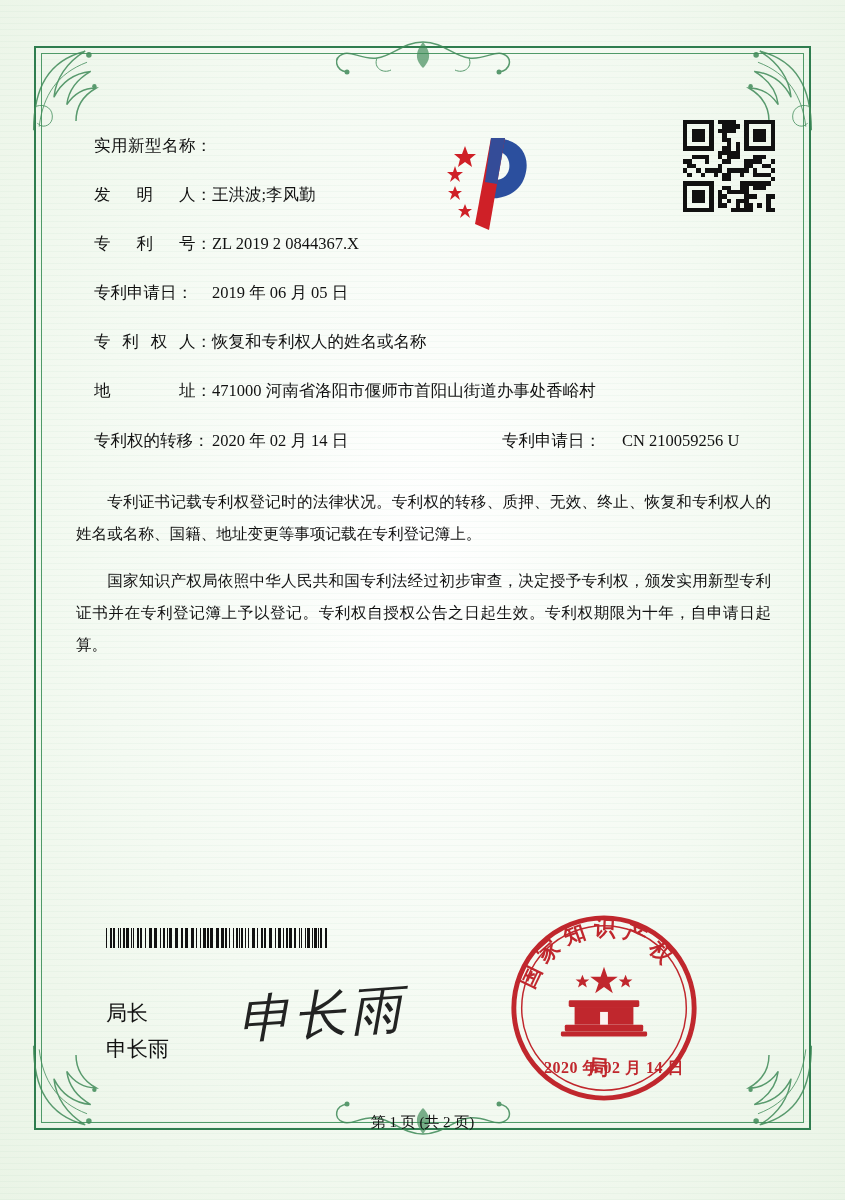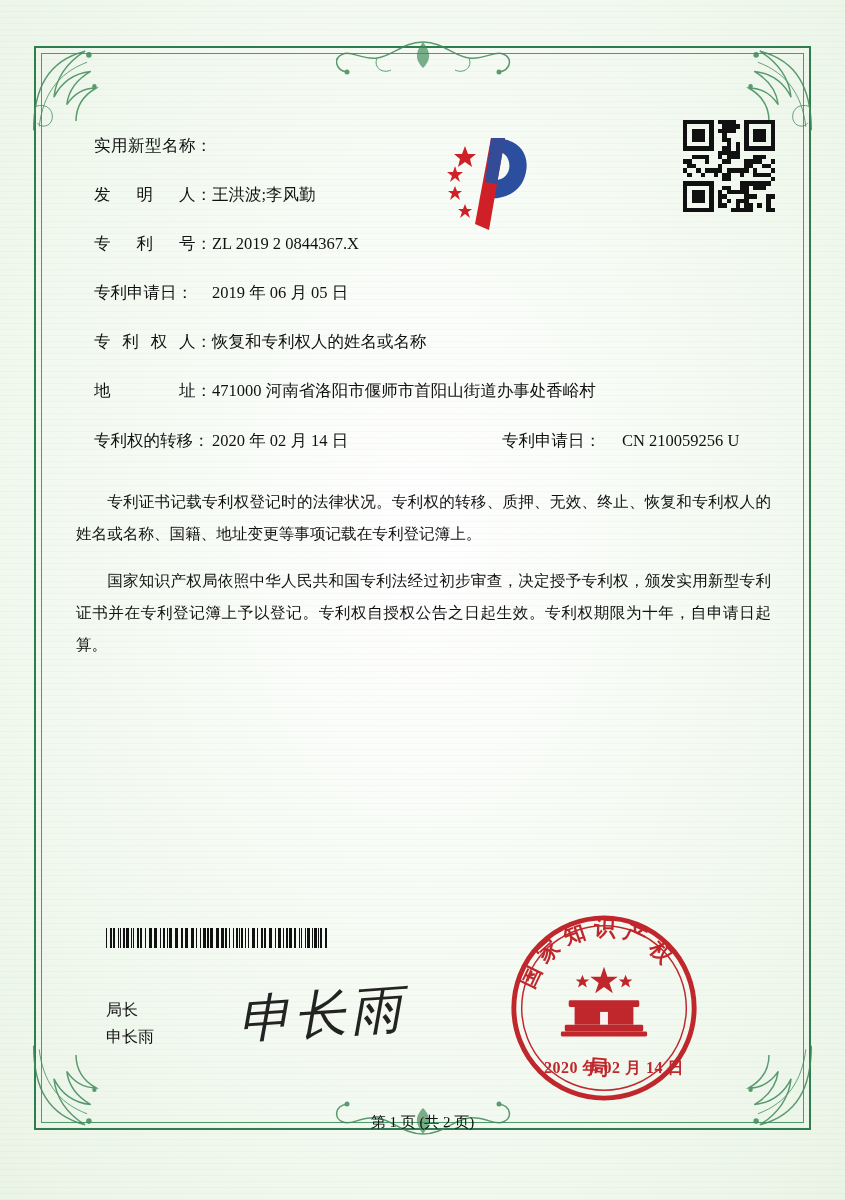--- a/index.html
+++ b/index.html
@@ -182,21 +182,21 @@
     height: 20px;
     display: flex;
     align-items: stretch;
   }
   .barcode i { display: block; background: #111; height: 100%; }
 
   .signature-block {
     position: absolute;
     left: 106px;
     top: 996px;
-    font-size: 16px;
+    font-size: 21px;
     color: #111;
     line-height: 1.7;
   }
 
   .handwriting {
     position: absolute;
     left: 238px;
     top: 980px;
     font-size: 52px;
     color: #111;

